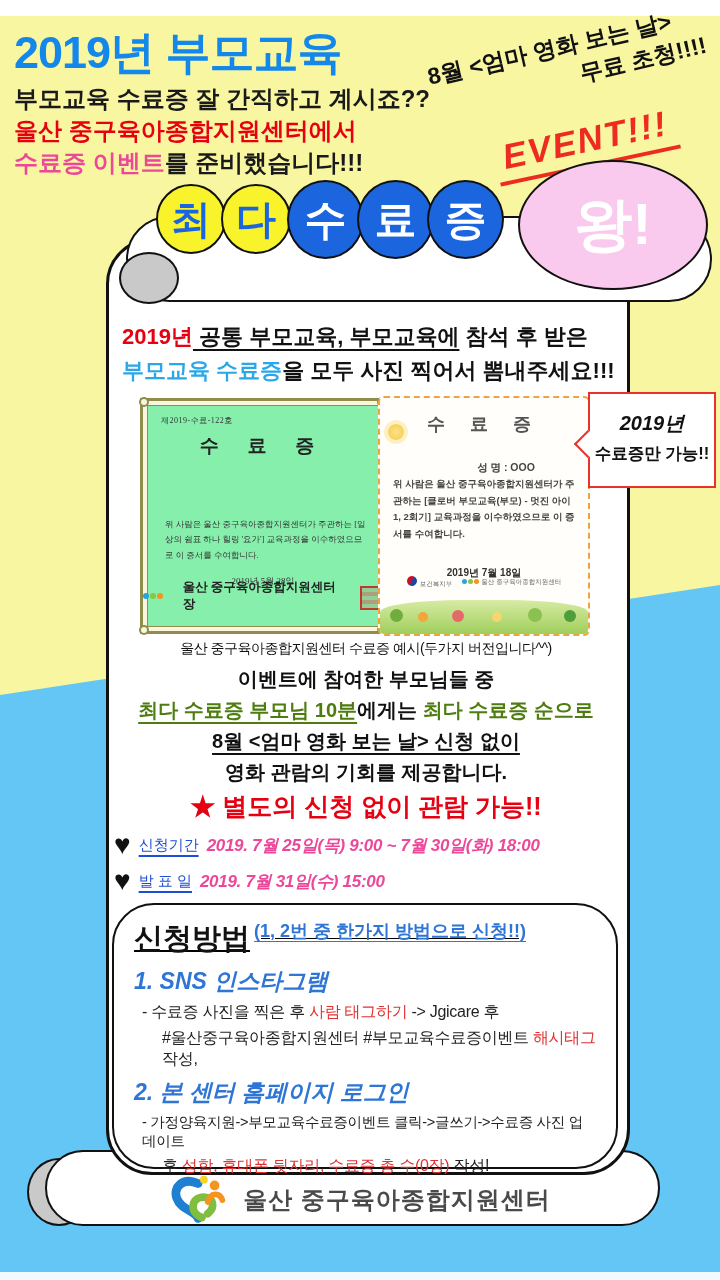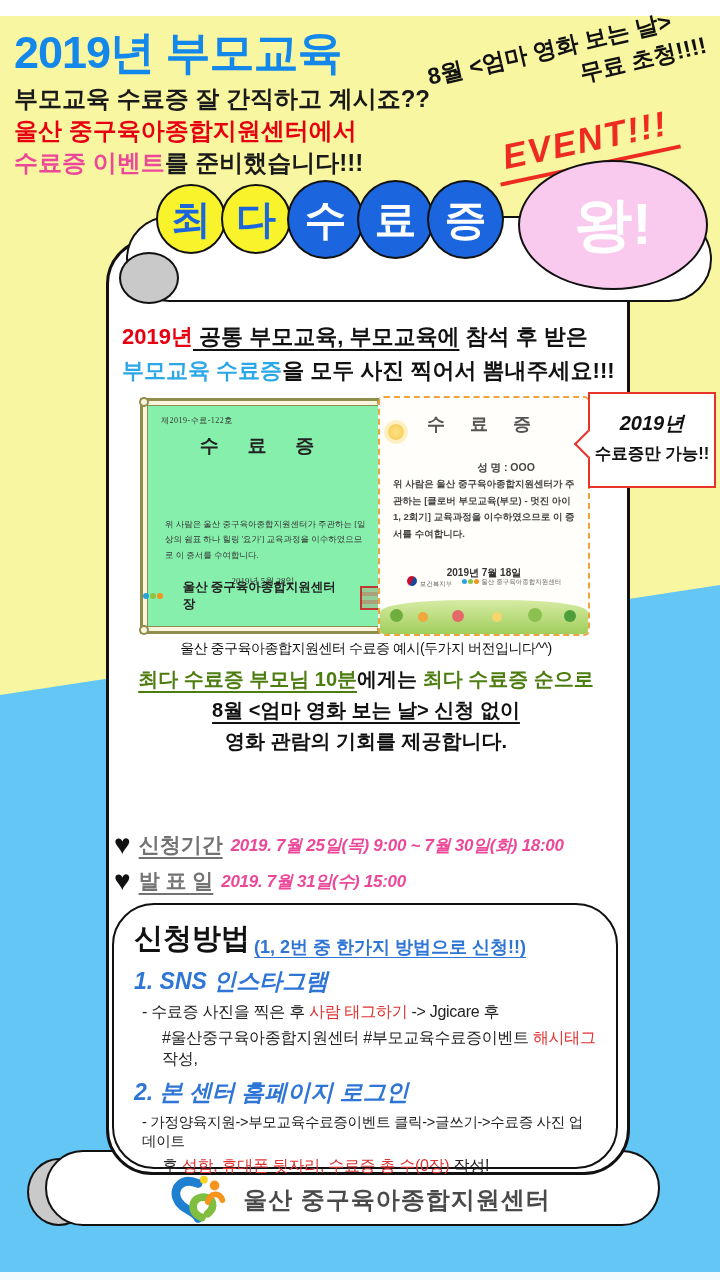--- a/index.html
+++ b/index.html
@@ -121,27 +121,27 @@
         font-size:14px; color:#111; z-index:7; letter-spacing:-0.5px; }
   .event-info { position:absolute; left:105px; top:664px; width:522px; text-align:center; z-index:7;
         font-size:20px; font-weight:700; color:#111; line-height:31px; }
   .event-info .blue { color:#4d7c0f; }
   .event-info .big-red { color:#E60012; font-size:25px; font-weight:800; margin-top:3px; }
 
   
   .schedule { position:absolute; left:114px; top:827px; width:506px; z-index:7; }
   .sched-row { display:flex; align-items:center; gap:8px; height:36px; }
   .heart { font-size:28px; line-height:1; color:#111; }
-  .sched-label { font-size:21px; font-weight:700; color:#737373; }
+  .sched-label { font-size:15px; font-weight:400; color:#1d4ed8; }
   .sched-value { font-size:17px; font-weight:800; font-style:italic; color:#ec4899; letter-spacing:-0.3px; }
 
   
   .apply-box { position:absolute; left:112px; top:903px; width:506px; height:266px; z-index:7;
         background:#fff; border:2.5px solid #111; border-radius:42px; padding:14px 20px 0; }
-  .apply-head { display:flex; align-items:flex-end; gap:4px; }
+  .apply-head { display:flex; align-items:flex-start; gap:4px;text-decoration:underline; }
   .apply-title { font-size:29px; font-weight:700; color:#111; }
   .apply-note { font-size:18px; font-weight:700; color:#2E75D6; text-decoration:underline;
         text-underline-offset:4px; }
   .m-title { font-size:23px; font-weight:800; font-style:italic; color:#2E75D6; margin-top:7px; }
   .m-line { font-size:16px; font-weight:400; color:#222; margin-top:5px; margin-left:8px; letter-spacing:-0.3px; }
   .m-line.ind { margin-left:28px; }
   .m-line.sm { font-size:14.5px; }
   .red-t { color:#E03131; }
 
   
@@ -239,23 +239,25 @@
 
   <div class="bubble">
     <span class="bubble-tail"></span>
     <div class="l1">2019년</div>
     <div class="l2">수료증만 가능!!</div>
   </div>
 
   <div class="caption">울산 중구육아종합지원센터 수료증 예시(두가지 버전입니다^^)</div>
 
   <div class="event-info">
+    <div>이벤트에 참여한 부모님들 중</div>
     <div><span class="blue u">최다 수료증 부모님 10분</span><span>에게는 </span><span class="blue">최다 수료증 순으로</span></div>
     <div class="u">8월 &lt;엄마 영화 보는 날&gt; 신청 없이</div>
     <div>영화 관람의 기회를 제공합니다.</div>
+    <div class="big-red">★ 별도의 신청 없이 관람 가능!!</div>
   </div>
 
   <div class="schedule">
     <div class="sched-row">
       <span class="heart">♥</span>
       <span class="sched-label u">신청기간</span>
       <span class="sched-value">2019. 7월 25일(목) 9:00 ~ 7월 30일(화) 18:00</span>
     </div>
     <div class="sched-row">
       <span class="heart">♥</span>

